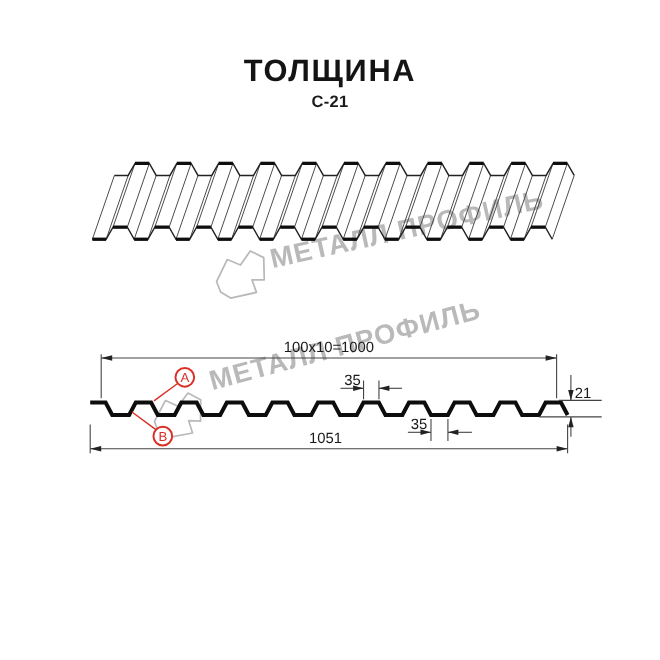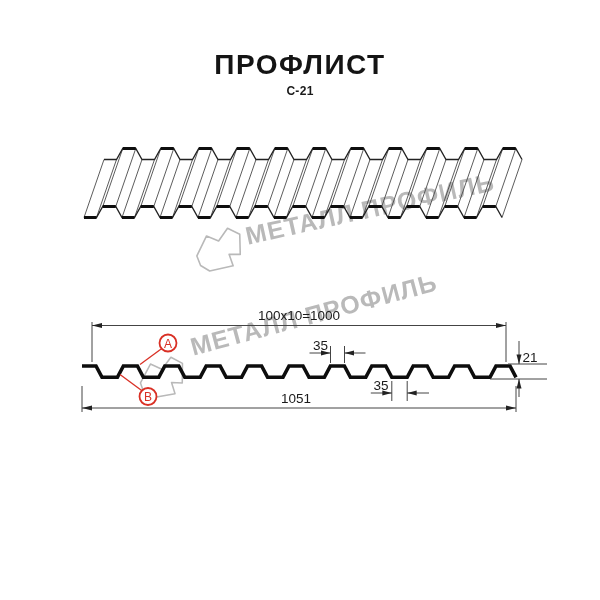--- a/index.html
+++ b/index.html
@@ -1,37 +1,37 @@
 <!DOCTYPE html>
 <html><head>
 <meta charset="utf-8">
 <style>
   html,body{margin:0;padding:0;background:#fff;}
   #page{position:relative;width:600px;height:600px;background:#fff;overflow:hidden;
         font-family:"Liberation Sans",sans-serif;}
   .title{position:absolute;left:0;right:0;top:52px;text-align:center;
          font-size:28px;font-weight:800;letter-spacing:1.5px;color:#141414;line-height:26px;}
   .model{position:absolute;left:0;right:0;top:84px;text-align:center;
-         font-size:12px;font-weight:700;letter-spacing:.3px;color:#1a1a1a;}
+         font-size:15px;font-weight:700;letter-spacing:.3px;color:#1a1a1a;}
   .footer-note{position:absolute;left:0;right:0;top:530px;text-align:center;
          font-size:15.5px;font-weight:600;letter-spacing:.4px;color:#1a1a1a;}
   .wm-text{position:absolute;color:#b9b9b9;font-size:25px;font-weight:600;
          letter-spacing:1px;white-space:nowrap;transform-origin:left center;}
   .wm-logo{position:absolute;}
   .wm{z-index:1;}
   #drawing{position:absolute;left:0;top:0;z-index:2;}
   .txt{z-index:3;}
   svg text{font-family:"Liberation Sans",sans-serif;}
 </style>
 </head>
 <body>
 
 <div id="page">
 
-  <div class="title txt">ПРОФЛИСТ</div>
+  <div class="title txt">ТОЛЩИНА</div>
   <div class="model txt">С-21</div>
 
   <div class="wm">
     <svg class="wm-logo" style="left:192px;top:226px;transform:rotate(-10deg);" width="54" height="46" viewBox="0 0 54 46">
       <path d="M4 26 L17 8 L28 15 L39 4 L50 12 L47 32 L36 30 L38 42 L14 43 L6 36 Z" fill="none" stroke="#b9b9b9" stroke-width="1.6" stroke-linejoin="round"></path>
     </svg>
     <div class="wm-text" style="left:246px;top:222px;transform:rotate(-12.5deg);">МЕТАЛЛ ПРОФИЛЬ</div>
   </div>
 
   <div class="wm">

